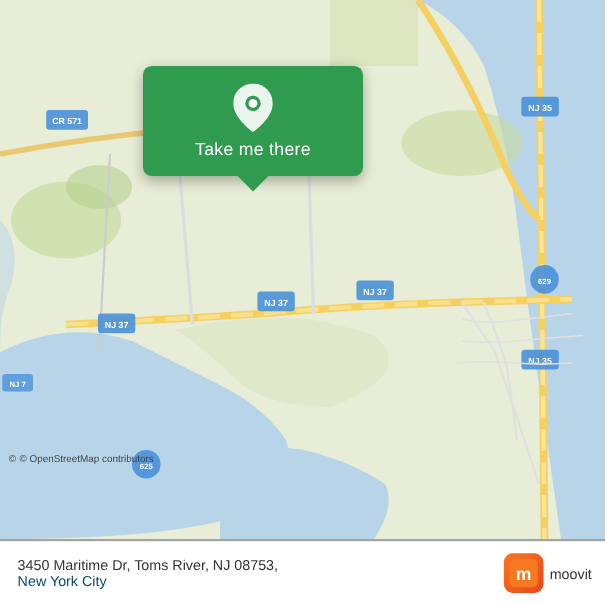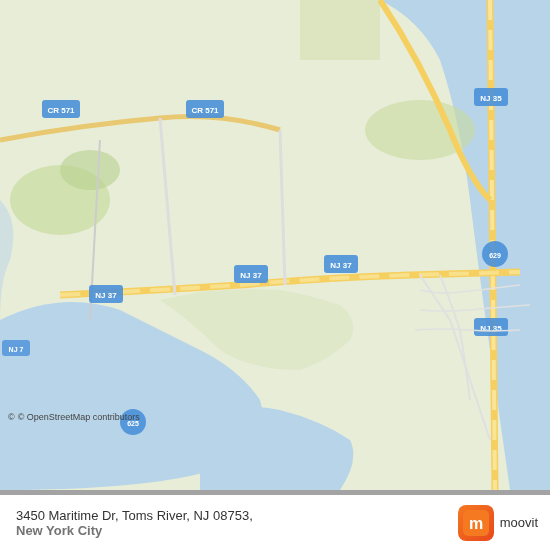--- a/index.html
+++ b/index.html
@@ -76,39 +76,39 @@
 
     
     #bottom-bar {
       width: 550px;
       height: 60px;
       background-color: white;
       display: flex;
       align-items: center;
       justify-content: space-between;
       padding: 0 12px 0 16px;
-      border-top: 5px solid #a3a3a3;
+      border-top: 2px solid #a3a3a3;
     }
 
     #address-block {
       display: flex;
       flex-direction: column;
       flex: 1;
     }
 
     #address-text {
       font-size: 13px;
       color: #333;
       font-weight: 400;
     }
 
     #city-text {
       font-size: 13px;
-      color: #737373;
-      font-weight: 700;
+      color: #0c4a6e;
+      font-weight: 400;
     }
 
     #copyright-row {
       position: absolute;
       bottom: 68px;
       left: 8px;
       font-size: 9px;
       color: #444;
       display: flex;
       align-items: center;
@@ -211,20 +211,29 @@
 
     <path d="M 420 275 Q 430 290 450 320 Q 460 350 470 380 Q 480 410 490 440" stroke="#e0e0e0" stroke-width="2" fill="none"></path>
     <path d="M 440 275 Q 450 300 460 330 Q 465 360 470 400" stroke="#e0e0e0" stroke-width="2" fill="none"></path>
     <path d="M 420 290 Q 440 295 460 292 Q 480 290 520 285" stroke="#e0e0e0" stroke-width="1.5" fill="none"></path>
     <path d="M 420 310 Q 440 312 470 310 Q 490 308 530 305" stroke="#e0e0e0" stroke-width="1.5" fill="none"></path>
     <path d="M 415 330 Q 440 328 470 330 Q 490 332 520 330" stroke="#e0e0e0" stroke-width="1.5" fill="none"></path>
 
     <path d="M 160 300 Q 190 320 220 350 Q 250 370 300 370 Q 330 360 350 340 Q 360 320 340 305 Q 310 295 280 290 Q 240 288 200 292 Z" fill="#d8e5c0" opacity="0.6"></path>
   </svg>
 
+  <div id="popup-overlay">
+
+    <svg id="pin-icon" viewBox="0 0 36 44" fill="none" xmlns="http://www.w3.org/2000/svg">
+      <path d="M18 0C8.06 0 0 8.06 0 18C0 31.5 18 44 18 44C18 44 36 31.5 36 18C36 8.06 27.94 0 18 0Z" fill="white" opacity="0.9"></path>
+      <circle cx="18" cy="18" r="7" fill="#2e9b4e"></circle>
+      <circle cx="18" cy="18" r="4" fill="white"></circle>
+    </svg>
+    <button id="take-me-there-btn">Take me there</button>
+  </div>
 
   <div id="copyright-row">
     <span>©</span>
     <span>© OpenStreetMap contributors</span>
   </div>
 </div>
 
 <div id="bottom-bar">
   <div id="address-block">
     <span id="address-text">3450 Maritime Dr, Toms River, NJ 08753,</span>

